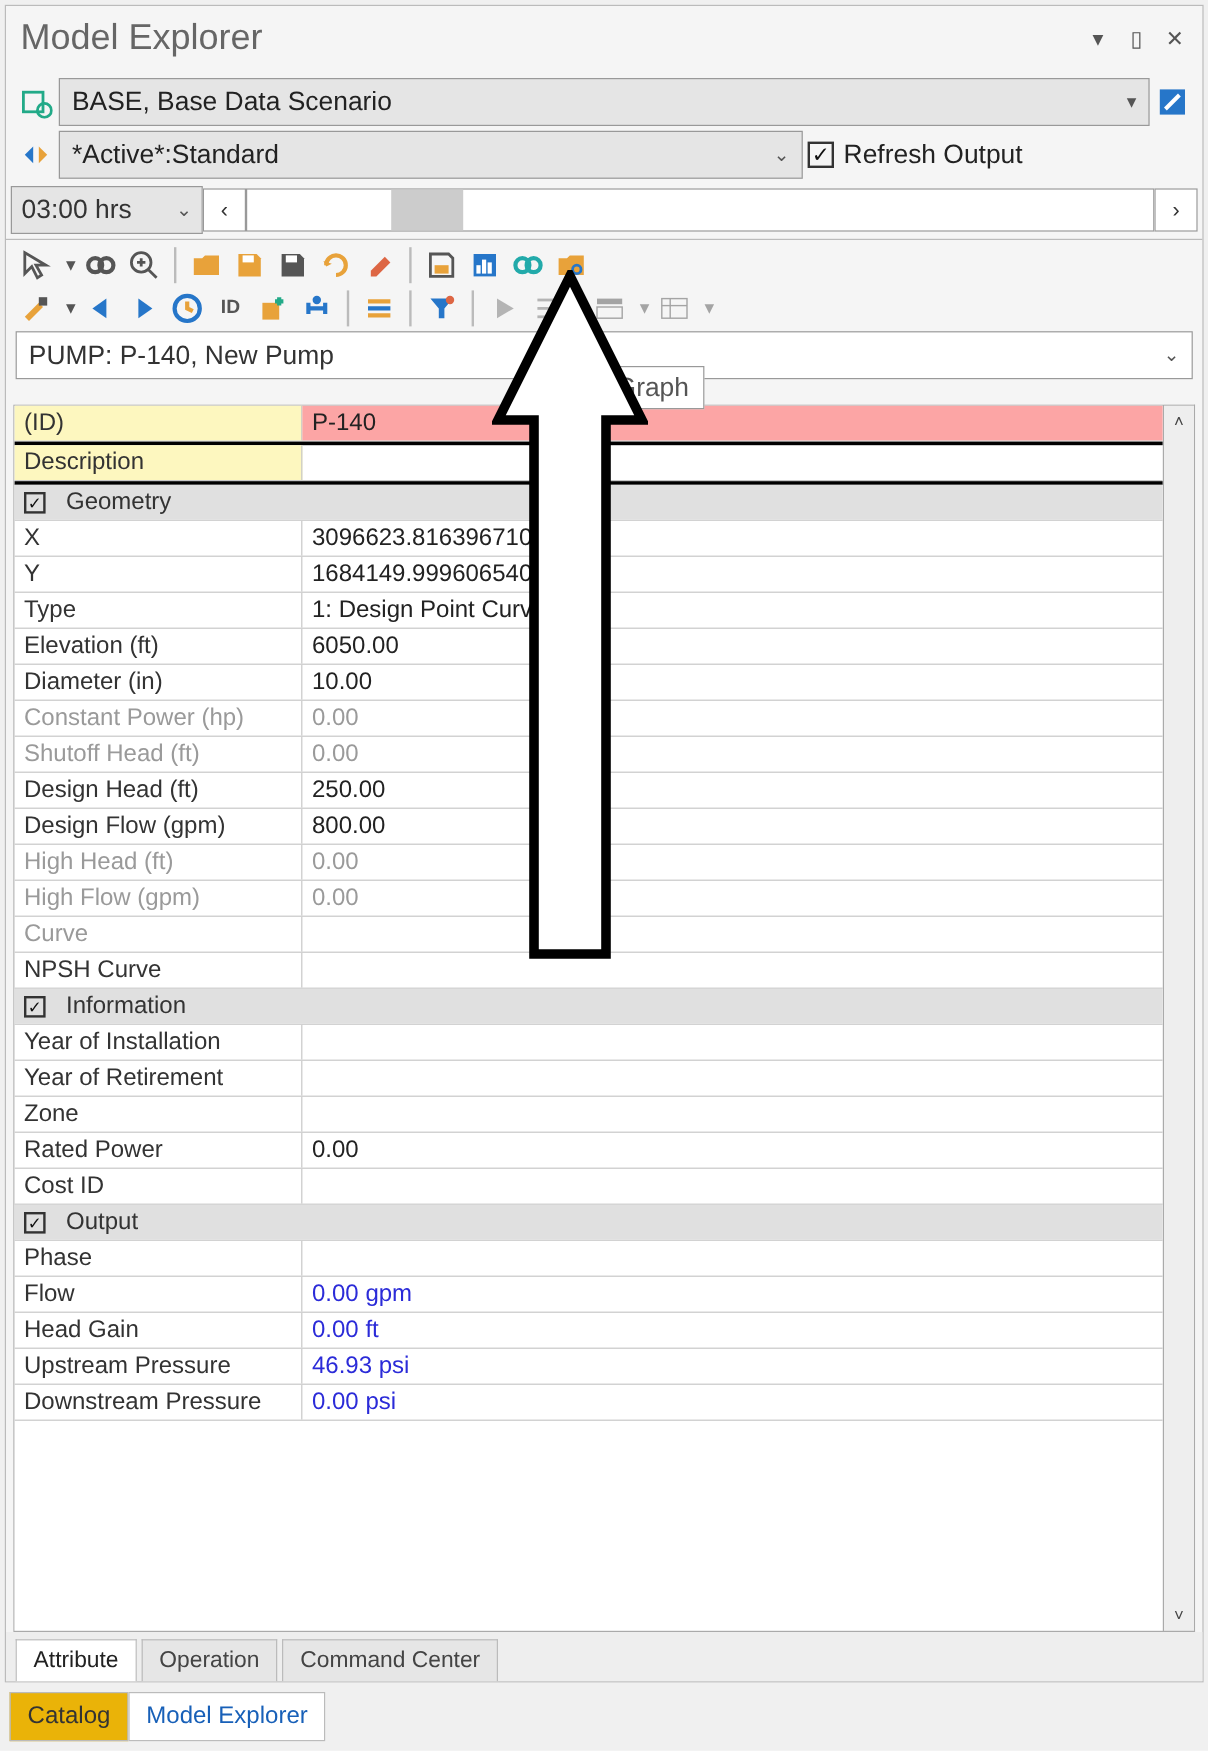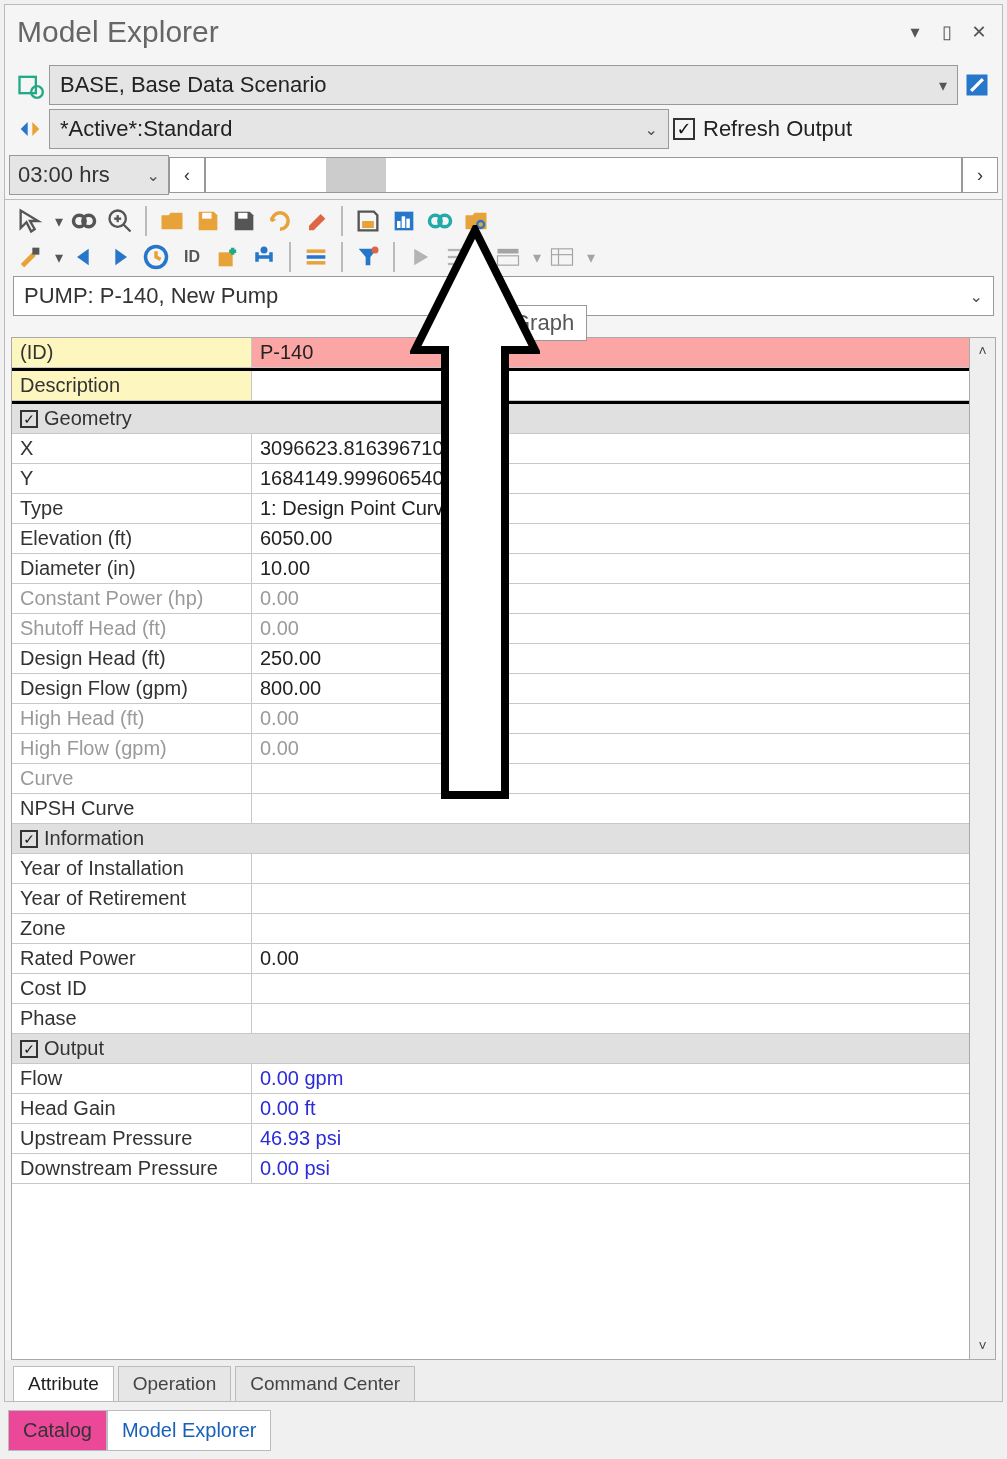--- a/index.html
+++ b/index.html
@@ -114,21 +114,21 @@
     white-space:nowrap; overflow:hidden;
   }
   .prop-value {
     flex:1; padding:3px 8px; color:#222;
     white-space:nowrap; overflow:hidden;
   }
   .prop-row.hdr .prop-label { background:#fdf7bf; color:#333; }
   .prop-row.hdr .prop-value { background:#fca5a5; }
   .prop-row.section .prop-label {
     background:#e0e0e0; width:100%; border-right:none;
-    display:flex; align-items:center; gap:6px; font-weight:normal;
+    display:flex; align-items:center; gap:17px; font-weight:normal;
   }
   .sect-check {
     width:18px; height:18px; border:2px solid #333;
     display:inline-flex; align-items:center; justify-content:center; font-size:14px;
   }
   .sect-check::after{ content:"✓"; color:#111;}
   .prop-row.disabled .prop-label,
   .prop-row.disabled .prop-value { color:#9a9a9a; }
   .prop-row.output .prop-value { color:#2b2bd8; }
   .scroll-col {
@@ -143,21 +143,21 @@
     padding:6px 14px; font-size:19px; color:#444;
     background:#e6e6e6; border:1px solid #bbb; border-bottom:none;
     cursor:pointer;
   }
   .tab.active { background:#fff; color:#222; }
   .bottom-tabs {
     display:flex; gap:0; padding:4px 4px 0 4px; margin:4px;
   }
   .btab {
     padding:8px 14px; font-size:20px; border:1px solid #bbb;
-    background:#ec4899; cursor:pointer;
+    background:#eab308; cursor:pointer;
   }
   .btab.active { background:#fff; color:#1860b8; }
 
   
   .arrow-overlay {
     position:absolute; left:410px; top:225px;
     width:130px; height:580px; z-index:10;
     pointer-events:none;
   }
 
@@ -484,30 +484,30 @@
           <div class="prop-value"></div>
         </div>
       <div class="prop-row">
           <div class="prop-label">Rated Power</div>
           <div class="prop-value">0.00</div>
         </div>
       <div class="prop-row">
           <div class="prop-label">Cost ID</div>
           <div class="prop-value"></div>
         </div>
-      <div class="prop-row">
-          <div class="prop-label">Phase</div>
-          <div class="prop-value"></div>
-        </div>
       <div class="prop-row section">
         <div class="prop-label">
             <span class="sect-check"></span>
             <span>Output</span>
           </div>
       </div>
+      <div class="prop-row">
+          <div class="prop-label">Phase</div>
+          <div class="prop-value"></div>
+        </div>
       <div class="prop-row output">
           <div class="prop-label">Flow</div>
           <div class="prop-value">0.00 gpm</div>
         </div>
       <div class="prop-row output">
           <div class="prop-label">Head Gain</div>
           <div class="prop-value">0.00 ft</div>
         </div>
       <div class="prop-row output">
           <div class="prop-label">Upstream Pressure</div>

